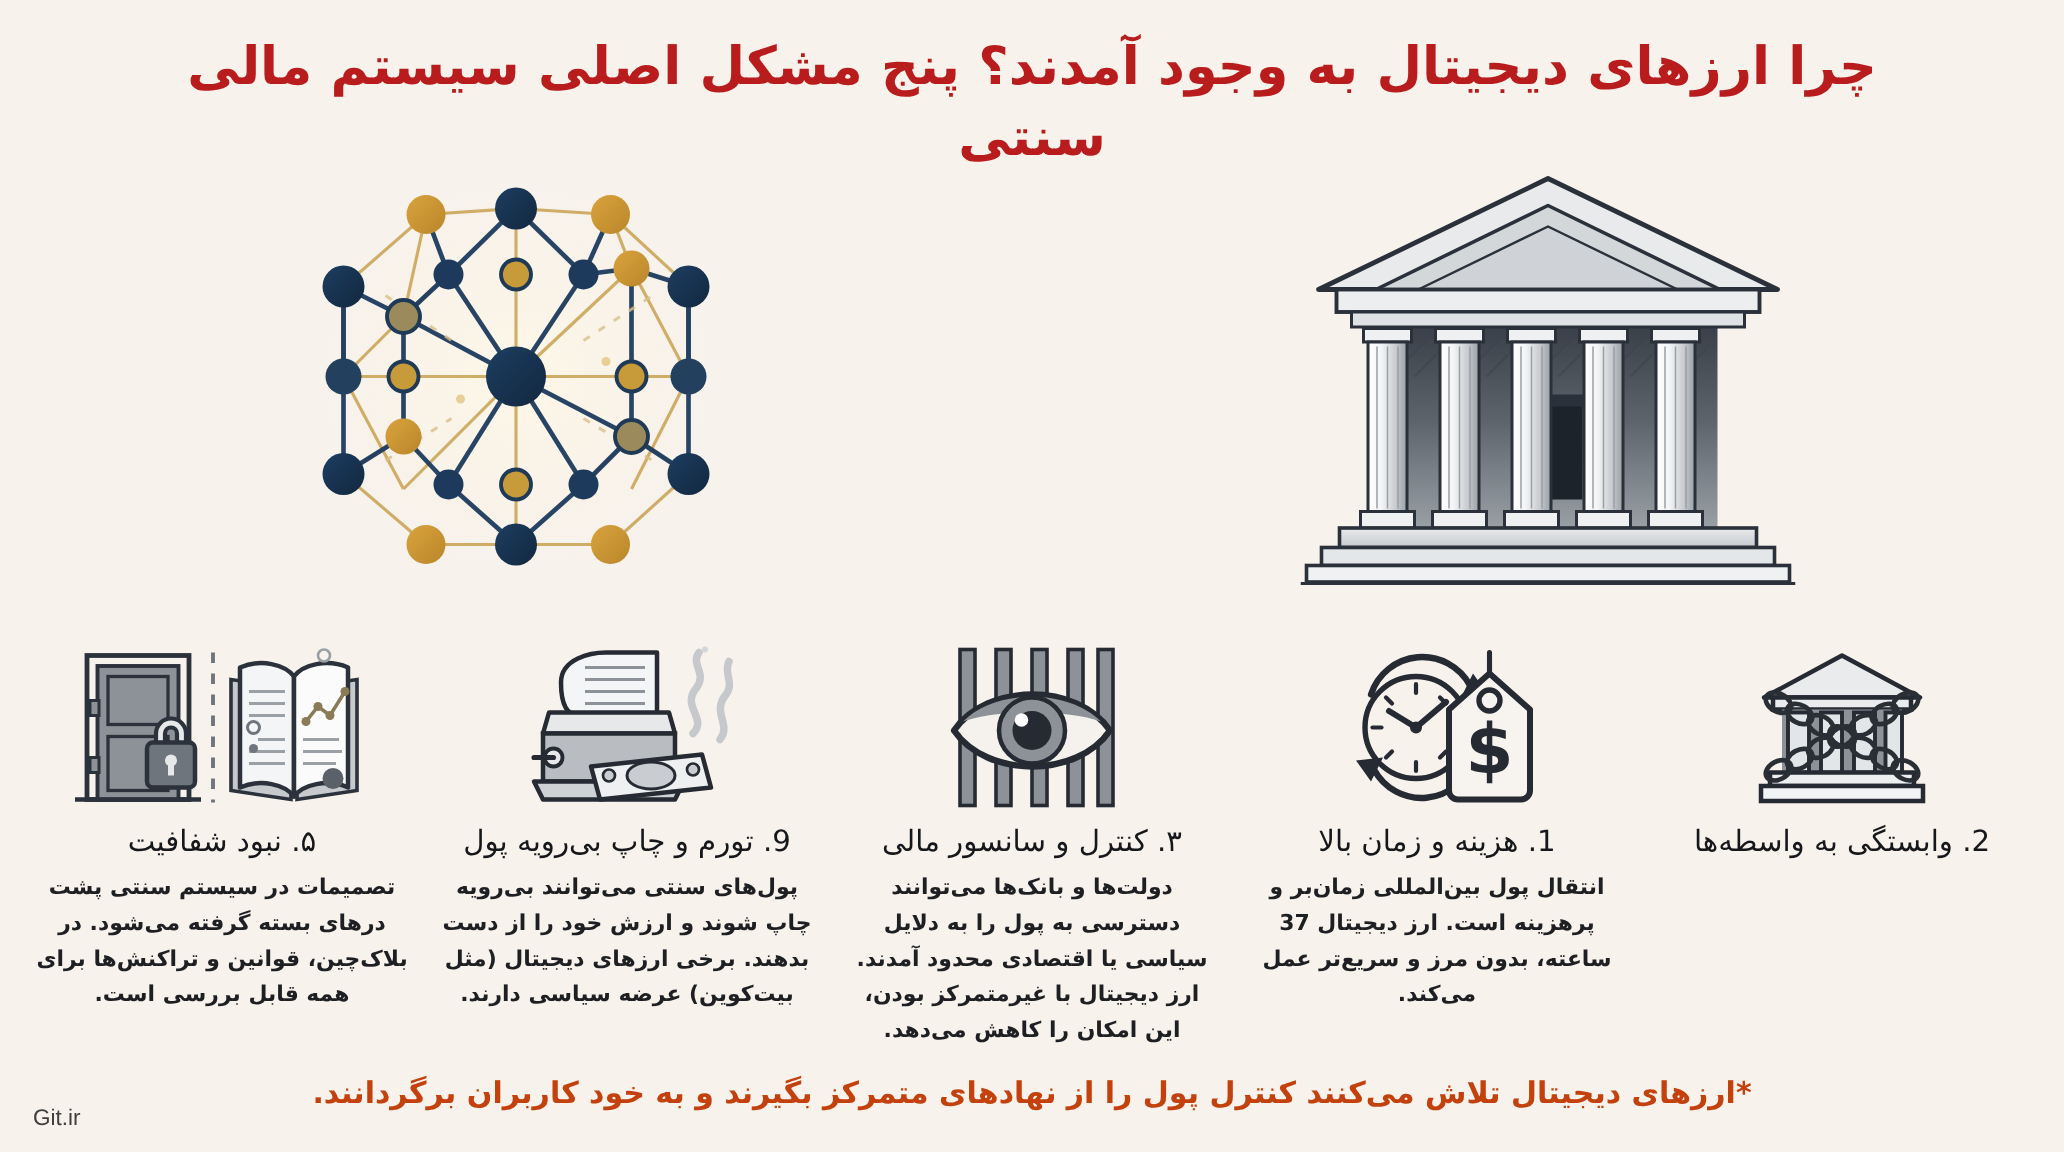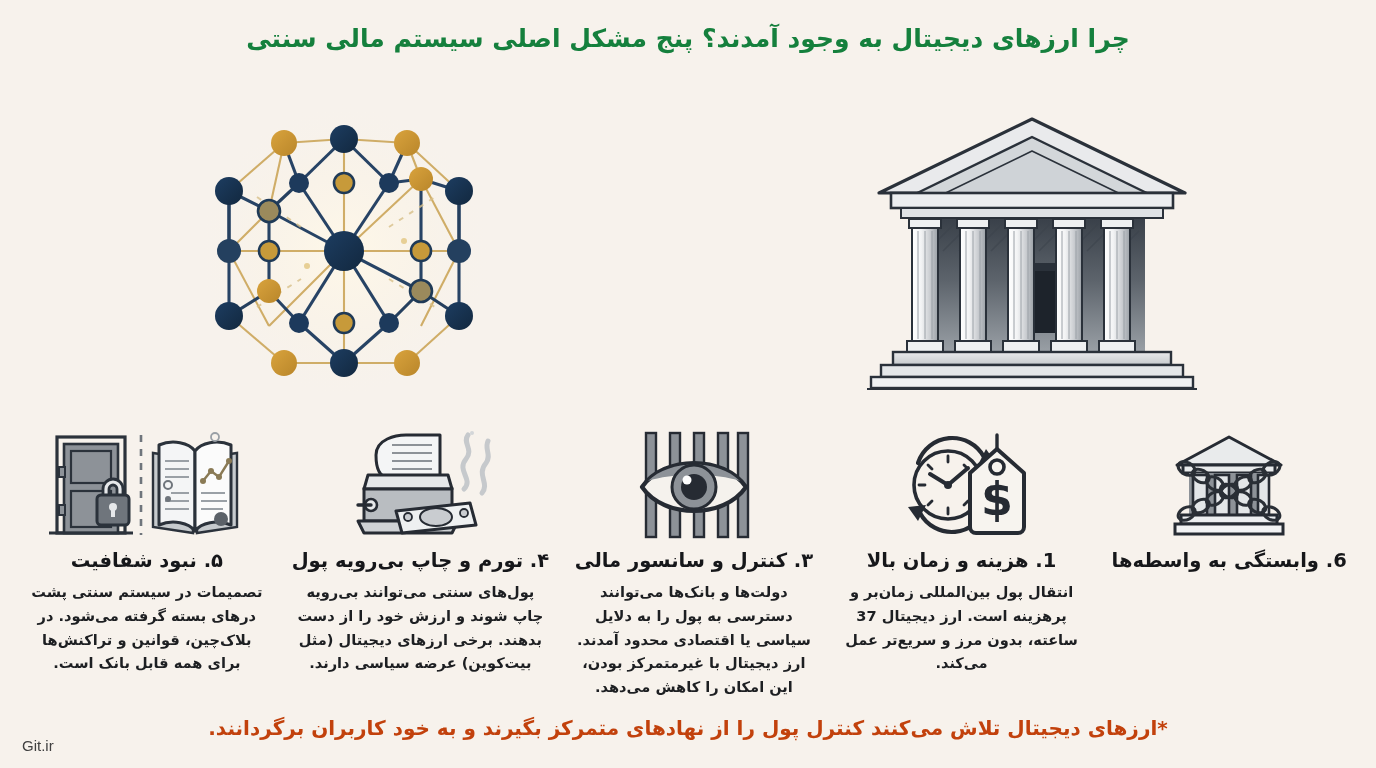--- a/index.html
+++ b/index.html
@@ -14,23 +14,23 @@
     position:relative;
     width:1376px; height:768px;
     background:#f7f2ec;
   }
 
   
   .title {
     position:absolute;
     top:22px; left:0; right:0;
     text-align:center;
-    font-size:25px;
+    font-size:35px;
     font-weight:700;
-    color:#15803d;
+    color:#b91c1c;
     letter-spacing:0px;
     line-height:1.35;
     direction:rtl;
     padding:0 120px;
   }
 
   
   .hero {
     position:absolute;
     top:96px; left:0; right:0;
@@ -62,21 +62,21 @@
     padding:0 10px;
   }
   .card-icon {
     height:122px;
     display:flex;
     align-items:center;
     justify-content:center;
   }
   .card-title {
     font-size:19.5px;
-    font-weight:700;
+    font-weight:400;
     color:#16171a;
     text-align:center;
     direction:rtl;
     margin-top:2px;
     line-height:1.3;
     white-space:nowrap;
   }
   .card-body {
     font-size:14.6px;
     font-weight:600;
@@ -384,21 +384,21 @@
                 <ellipse cx="34" cy="62" rx="9" ry="6"></ellipse>
               <ellipse cx="50" cy="62" rx="9" ry="6"></ellipse>
                 <ellipse cx="66" cy="62" rx="9" ry="6"></ellipse>
               <ellipse cx="82" cy="62" rx="9" ry="6"></ellipse>
                 <ellipse cx="98" cy="62" rx="9" ry="6"></ellipse>
               <ellipse cx="114" cy="62" rx="9" ry="6"></ellipse>
             </g>
           </g>
         </svg>
       </div>
-      <div class="card-title">6. وابستگی به واسطه‌ها</div>
+      <div class="card-title">2. وابستگی به واسطه‌ها</div>
     </div>
 
     <div class="card">
       <div class="card-icon">
         <svg width="140" height="112" viewBox="0 0 140 112">
 
           <g fill="none" stroke="#262b33" stroke-width="4.2" stroke-linecap="round">
             <path d="M26,34 A36,36 0 0 1 92,28"></path>
             <path d="M94,78 A36,36 0 0 1 28,84"></path>
           </g>
@@ -476,21 +476,21 @@
           <circle cx="64" cy="88" r="4" fill="#c9ccd0" stroke="#262b33" stroke-width="1.8"></circle>
           <circle cx="120" cy="84" r="4" fill="#c9ccd0" stroke="#262b33" stroke-width="1.8"></circle>
 
           <g fill="none" stroke="#c6c9cc" stroke-width="5" stroke-linecap="round">
             <path d="M120,60 C130,50 112,42 122,30 C130,20 118,14 124,6"></path>
             <path d="M138,64 C146,54 132,46 142,34 C148,26 140,20 144,12"></path>
           </g>
           <circle cx="128" cy="4" r="2" fill="#d3d6d9"></circle>
         </svg>
       </div>
-      <div class="card-title">۴. تورم و چاپ بی‌رویه پول</div>
+      <div class="card-title">9. تورم و چاپ بی‌رویه پول</div>
       <div class="card-body">پول‌های سنتی می‌توانند بی‌رویه چاپ شوند و ارزش خود را از دست بدهند. برخی ارزهای دیجیتال (مثل بیت‌کوین) عرضه سیاسی دارند.</div>
     </div>
 
     <div class="card">
       <div class="card-icon">
         <svg width="196" height="116" viewBox="0 0 196 116">
 
           <g transform="translate(4,6)">
             <rect x="4" y="4" width="68" height="96" fill="none" stroke="#2b323b" stroke-width="3.2"></rect>
             <rect x="11" y="11" width="54" height="89" fill="#8d9298" stroke="#2b323b" stroke-width="2.6"></rect>
@@ -531,20 +531,20 @@
             <circle cx="54" cy="46" r="3" fill="#8a7a55"></circle>
             <circle cx="62" cy="36" r="3" fill="#8a7a55"></circle>
             <circle cx="70" cy="42" r="3" fill="#8a7a55"></circle>
             <circle cx="80" cy="26" r="3" fill="#8a7a55"></circle>
             <circle cx="72" cy="84" r="7" fill="#5b6168"></circle>
             <circle cx="66" cy="2" r="4" fill="none" stroke="#9aa0a6" stroke-width="1.8"></circle>
           </g>
         </svg>
       </div>
       <div class="card-title">۵. نبود شفافیت</div>
-      <div class="card-body">تصمیمات در سیستم سنتی پشت درهای بسته گرفته می‌شود. در بلاک‌چین، قوانین و تراکنش‌ها برای همه قابل بانک است.</div>
+      <div class="card-body">تصمیمات در سیستم سنتی پشت درهای بسته گرفته می‌شود. در بلاک‌چین، قوانین و تراکنش‌ها برای همه قابل بررسی است.</div>
     </div>
   </div>
 
   <div class="footer">*ارزهای دیجیتال تلاش می‌کنند کنترل پول را از نهادهای متمرکز بگیرند و به خود کاربران برگردانند.</div>
   <div class="watermark">Git.ir</div>
 
 </div>
 
 </body></html>

